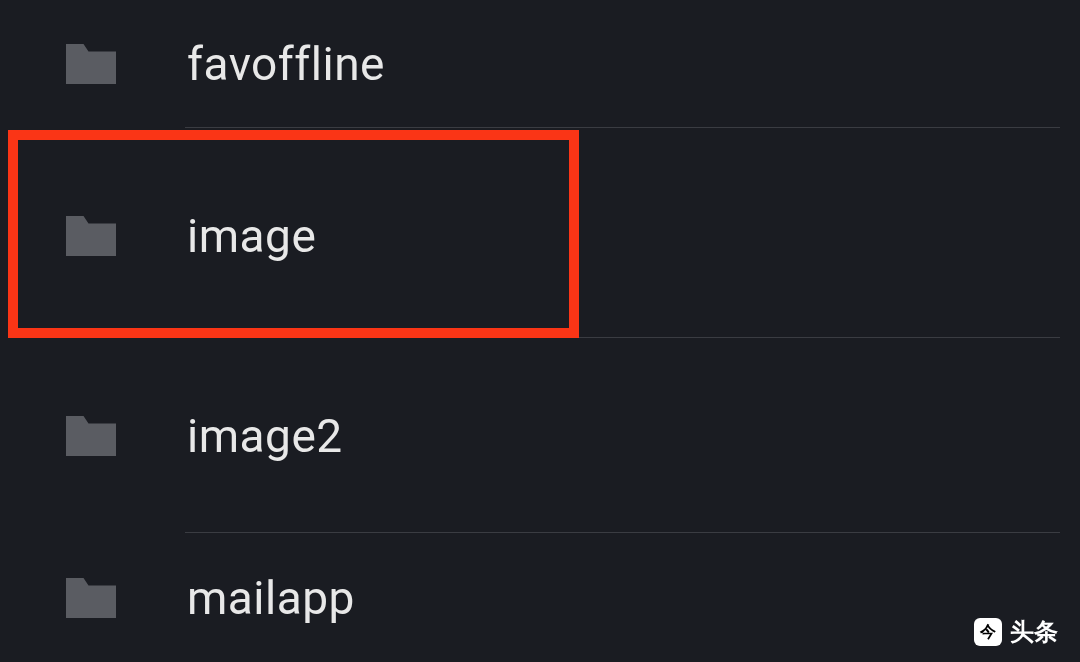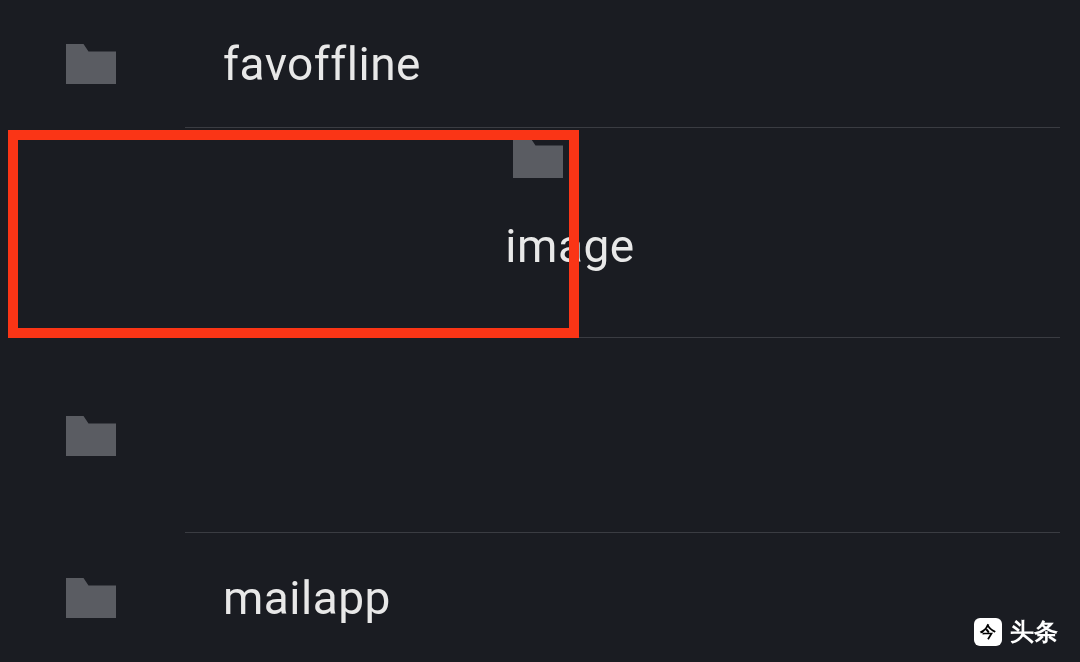--- a/index.html
+++ b/index.html
@@ -17,21 +17,20 @@
     }
     .folder-list {
       width: 100%;
     }
     .folder-item {
       display: flex;
       align-items: center;
       height: 200px;
       padding-left: 60px;
       position: relative;
-      gap: 36px;
     }
     .highlight-box {
       position: absolute;
       left: 8px;
       top: 130px;
       width: 571px;
       height: 208px;
       border: 10px solid #fa3516;
       z-index: 10;
       pointer-events: none;
@@ -50,21 +49,21 @@
     }
     .divider {
       position: absolute;
       bottom: 0;
       left: 185px;
       right: 20px;
       height: 1px;
       background: #3a3c42;
     }
     .item-0 { height: 128px; }
-    .item-1 { height: 205px; margin-top: 5px; flex-direction: column; }
+    .item-1 { height: 205px; margin-top: 5px; }
     .item-2 { height: 195px; }
     .item-3 { height: 130px; }
     .watermark {
       position: absolute;
       bottom: 14px;
       right: 18px;
       display: flex;
       align-items: center;
       gap: 8px;
       color: #fefefe;
@@ -116,20 +115,21 @@
     <span class="folder-name">image</span>
     <div class="divider"></div>
   </div>
 
   <div class="folder-item item-2">
     <span class="folder-icon">
       <svg viewBox="0 0 24 20" width="62" height="50">
         <path d="M2 2 L9 2 L11 5 L22 5 L22 18 L2 18 Z" fill="#5a5c62"></path>
       </svg>
     </span>
+    <span class="folder-name">image2</span>
     <div class="divider"></div>
   </div>
 
   <div class="folder-item item-3">
     <span class="folder-icon">
       <svg viewBox="0 0 24 20" width="62" height="50">
         <path d="M2 2 L9 2 L11 5 L22 5 L22 18 L2 18 Z" fill="#5a5c62"></path>
       </svg>
     </span>
     <span class="folder-name">mailapp</span>

